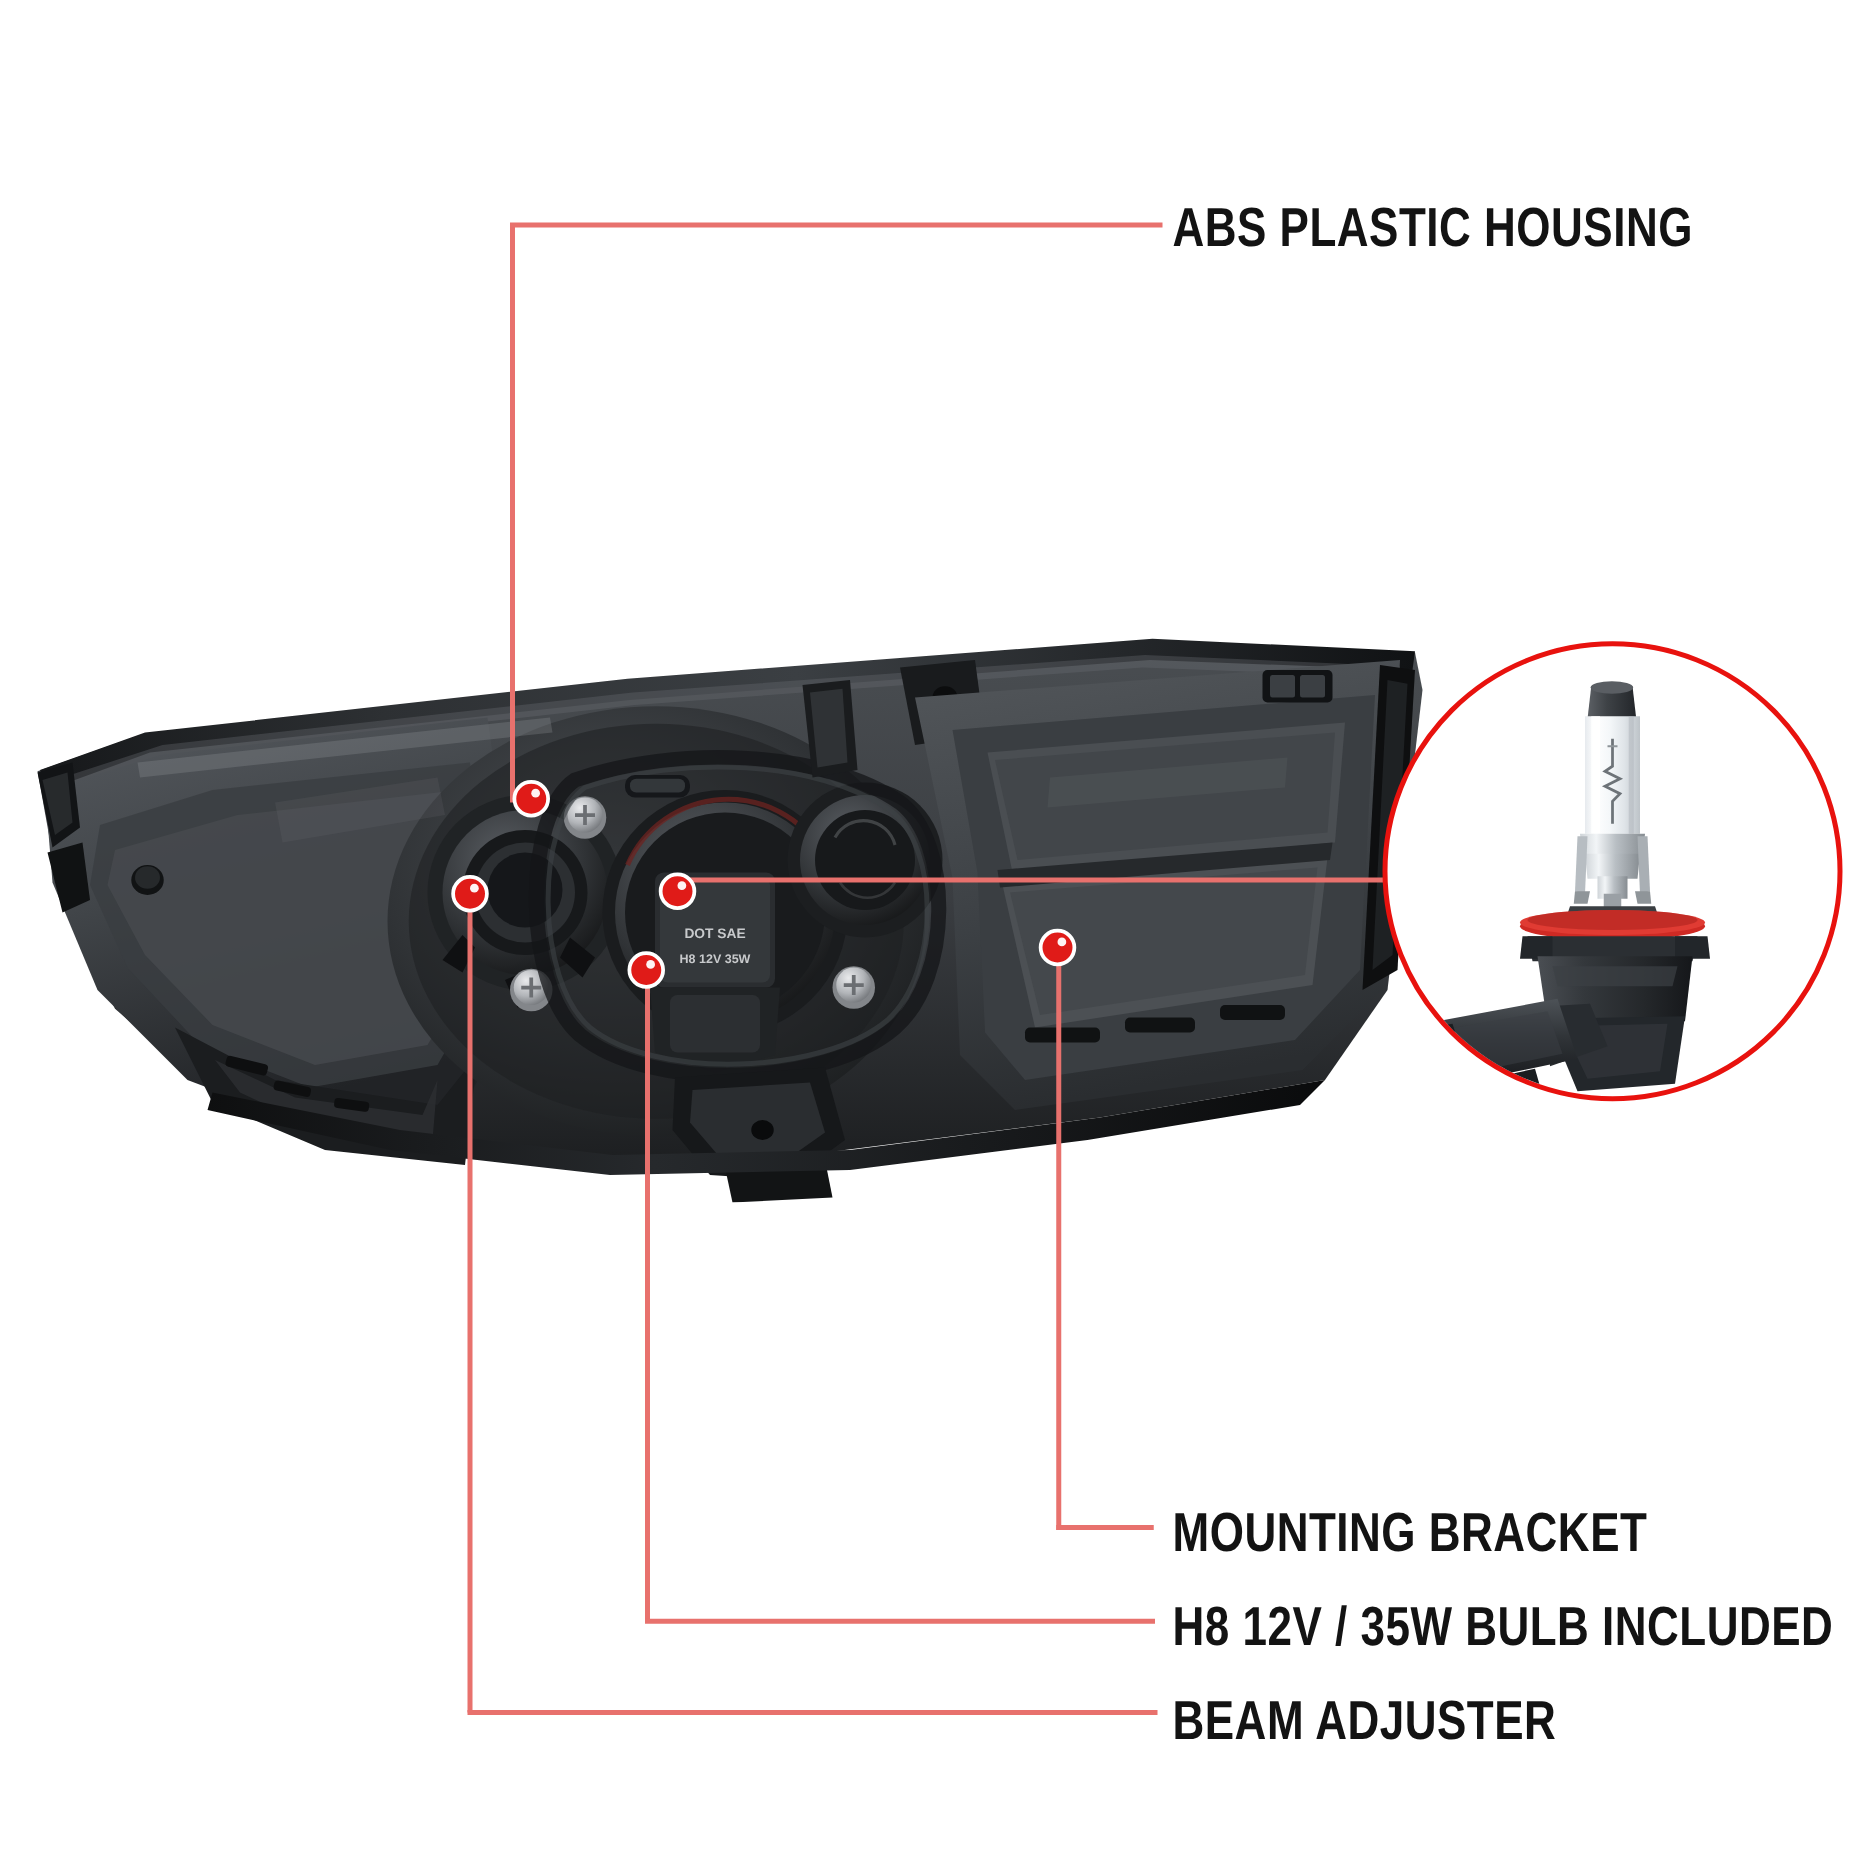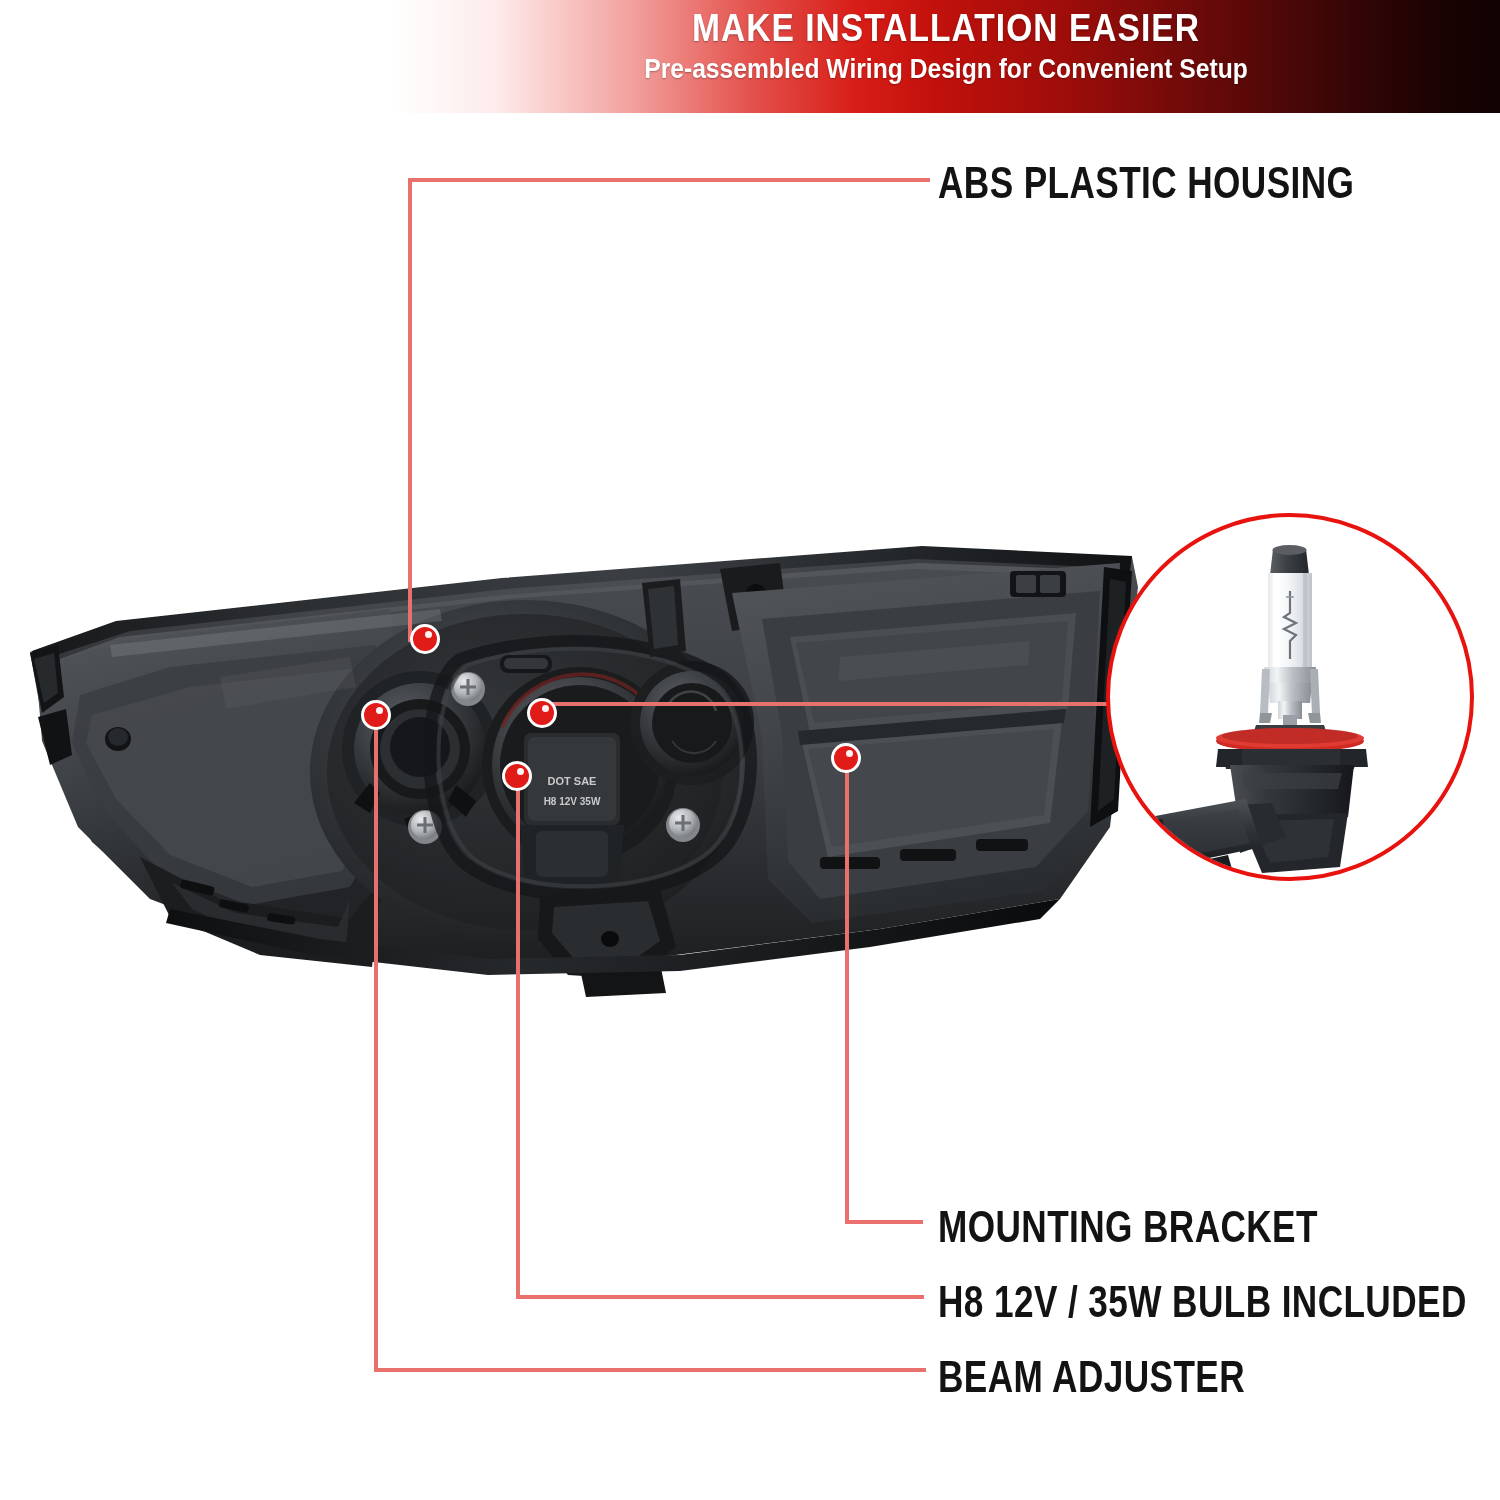--- a/index.html
+++ b/index.html
@@ -98,33 +98,27 @@
     position:absolute;left:1106px;top:513px;width:368px;height:368px;
     border-radius:50%;
     border:4px solid #e8120e;
     background:#ffffff;
     box-sizing:border-box;
     z-index:25;
     overflow:hidden;
   }
 
   
-  .product{position:absolute;left:20px;top:527px;width:1130px;height:470px;}
+  .product{position:absolute;left:20px;top:492px;width:1130px;height:470px;}
 </style>
 </head>
 <body>
 
 <div class="stage">
 
-  <div class="header-band">
-    <div class="header-text-wrap">
-      <div class="header-title">MAKE INSTALLATION EASIER</div>
-      <div class="header-sub">Pre-assembled Wiring Design for Convenient Setup</div>
-    </div>
-  </div>
 
   <div class="product">
     <svg width="1130" height="470" viewBox="0 0 1130 470" xmlns="http://www.w3.org/2000/svg">
       <defs>
         <linearGradient id="gTopEdge" x1="0" y1="0" x2="1" y2="0">
           <stop offset="0%" stop-color="#16181a"></stop>
           <stop offset="25%" stop-color="#2d3033"></stop>
           <stop offset="55%" stop-color="#3b3f43"></stop>
           <stop offset="100%" stop-color="#101214"></stop>
         </linearGradient>

